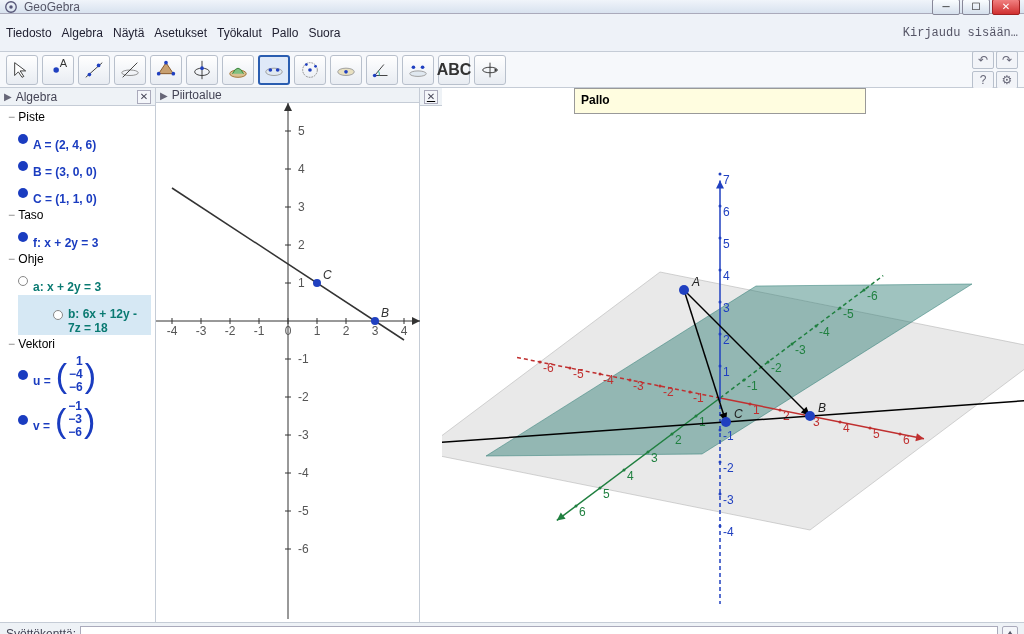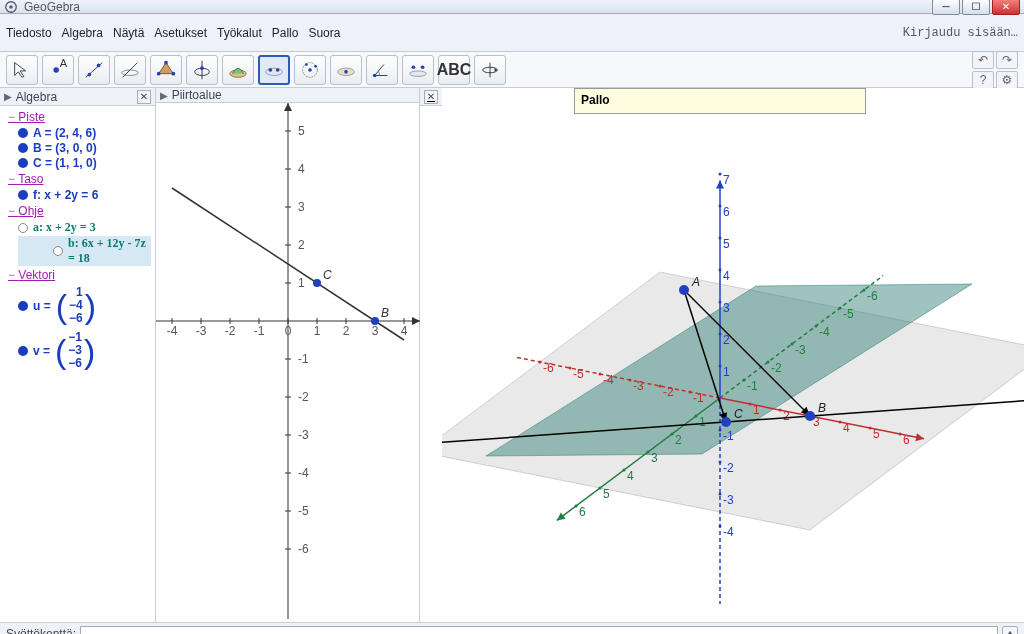--- a/index.html
+++ b/index.html
@@ -25,27 +25,27 @@
 .undo-redo { display: flex; gap: 2px; }
 .small-btn { width: 22px; height: 18px; border: 1px solid #b8c0cc; border-radius: 2px; background: #f2f4f8; display: flex; align-items: center; justify-content: center; cursor: pointer; color: #667; }
 
 .main { display: flex; height: 534px; background: #fff; }
 .panel-hdr { height: 18px; background: #eef2f6; border-bottom: 1px solid #c5ccd6; display: flex; align-items: center; padding: 0 4px; font-size: 11px; color: #445; }
 .panel-hdr .arrow { margin-right: 4px; color: #667; font-size: 10px; }
 .panel-hdr .closebox { margin-left: auto; width: 14px; height: 14px; border: 1px solid #aab; display: flex; align-items: center; justify-content: center; font-size: 10px; cursor: pointer; background: #f4f6fa; }
 
 .algebra { width: 178px; border-right: 1px solid #c5ccd6; display: flex; flex-direction: column; }
 .alg-body { flex: 1; overflow: auto; padding: 2px 4px; font-size: 12px; color: #223; }
-.alg-cat { color: #a21caf; margin: 2px 0 2px 4px; text-decoration: underline; }
+.alg-cat { color: #000000; margin: 2px 0 2px 4px; }
 .alg-cat::before { content: "− "; color: #888; }
 .alg-item { display: flex; align-items: center; margin: 1px 0 1px 14px; gap: 5px; }
 .dot { width: 10px; height: 10px; border-radius: 50%; background: #1a3cc0; flex-shrink: 0; }
 .dot.hollow { background: #fff; border: 1px solid #888; }
-.alg-item .lbl { color: #1a3cc0; font-weight: bold; }
-.alg-item.teal .lbl { color: #0a7a72; font-weight: bold; font-family: Liberation Serif, serif; }
+.alg-item .lbl { color: #1a3cc0; font-weight: bold; margin-top: 12px; }
+.alg-item.teal .lbl { color: #0a7a72; font-weight: bold; }
 .alg-item.sel { background: #d6e8f4; padding-left: 35px; }
 .vec { display: inline-flex; align-items: center; }
 .vec .paren { font-size: 34px; line-height: 34px; color: #1a3cc0; font-weight: normal; }
 .vec .col { display: flex; flex-direction: column; font-weight: bold; color: #1a3cc0; line-height: 13px; text-align: right; padding: 0 2px; }
 
 .graphics2d { width: 264px; border-right: 1px solid #c5ccd6; display: flex; flex-direction: column; }
 .g2d-body { flex: 1; position: relative; background: #fff; }
 
 .graphics3d { flex: 1; display: flex; flex-direction: row; position: relative; text-decoration: underline; }
 .g3d-body { flex: 1; position: relative; background: #fff; overflow: hidden; }
@@ -210,21 +210,21 @@
           <span class="lbl">B = (3, 0, 0)</span>
         </div>
       <div class="alg-item">
           <span class="dot"></span>
           <span class="lbl">C = (1, 1, 0)</span>
         </div>
 
       <div class="alg-cat">Taso</div>
       <div class="alg-item">
           <span class="dot"></span>
-          <span class="lbl">f: x + 2y = 6</span>
+          <span class="lbl">f: x + 2y = 3</span>
         </div>
 
       <div class="alg-cat">Ohje</div>
       <div class="alg-item teal">
           <span class="dot hollow"></span>
           <span class="lbl">a: x + 2y = 3</span>
         </div>
       <div class="alg-item teal sel">
           <span class="dot hollow"></span>
           <span class="lbl">b: 6x + 12y - 7z = 18</span>

